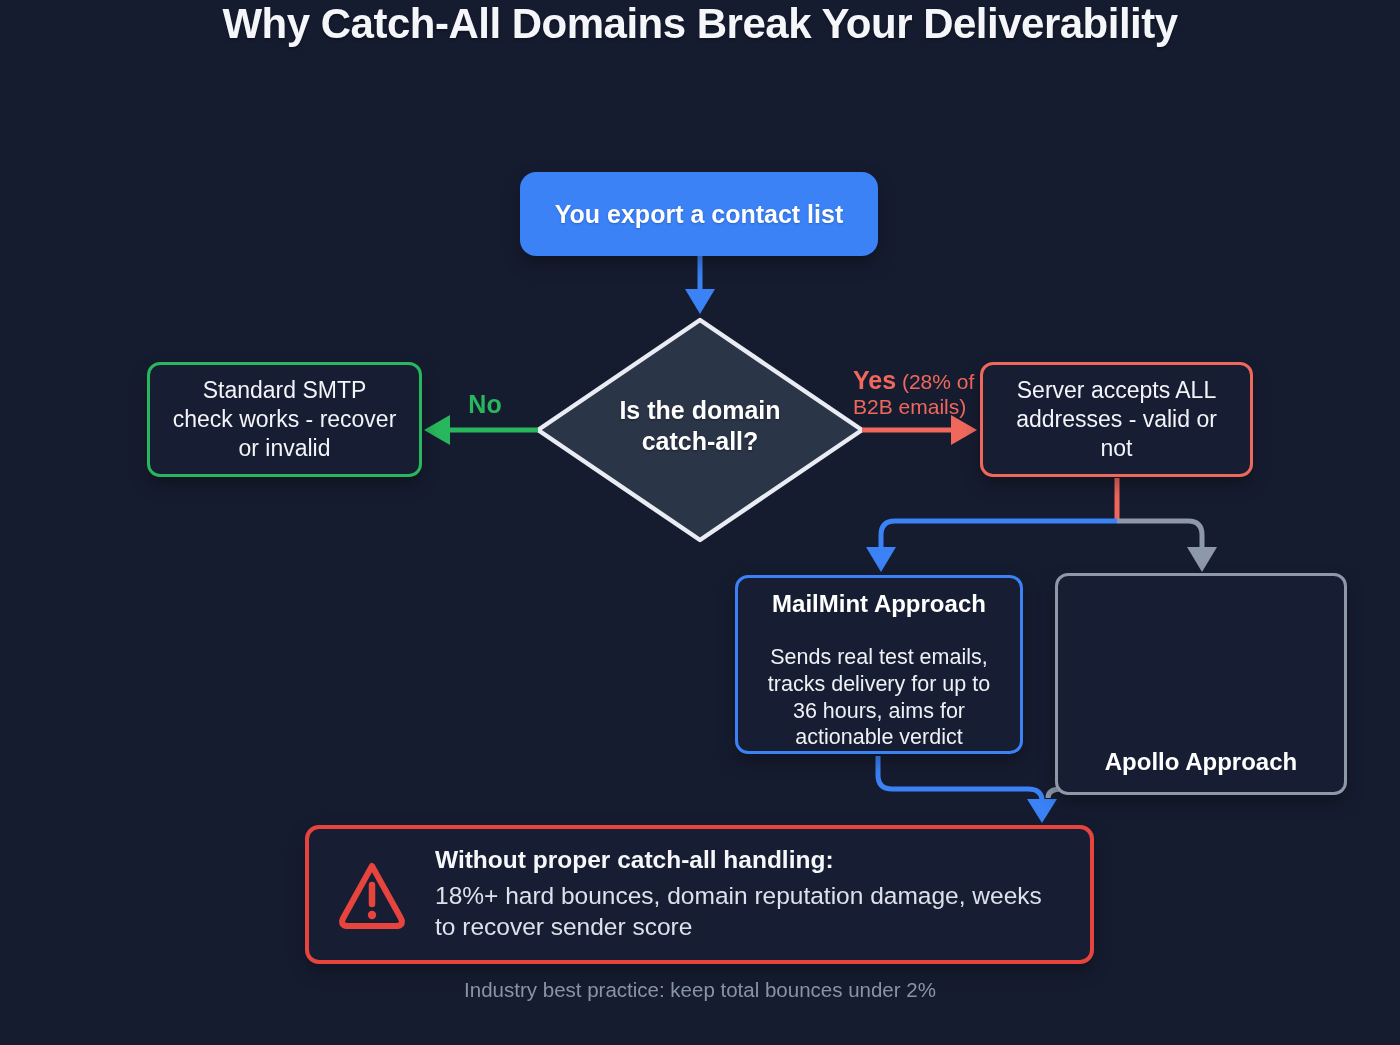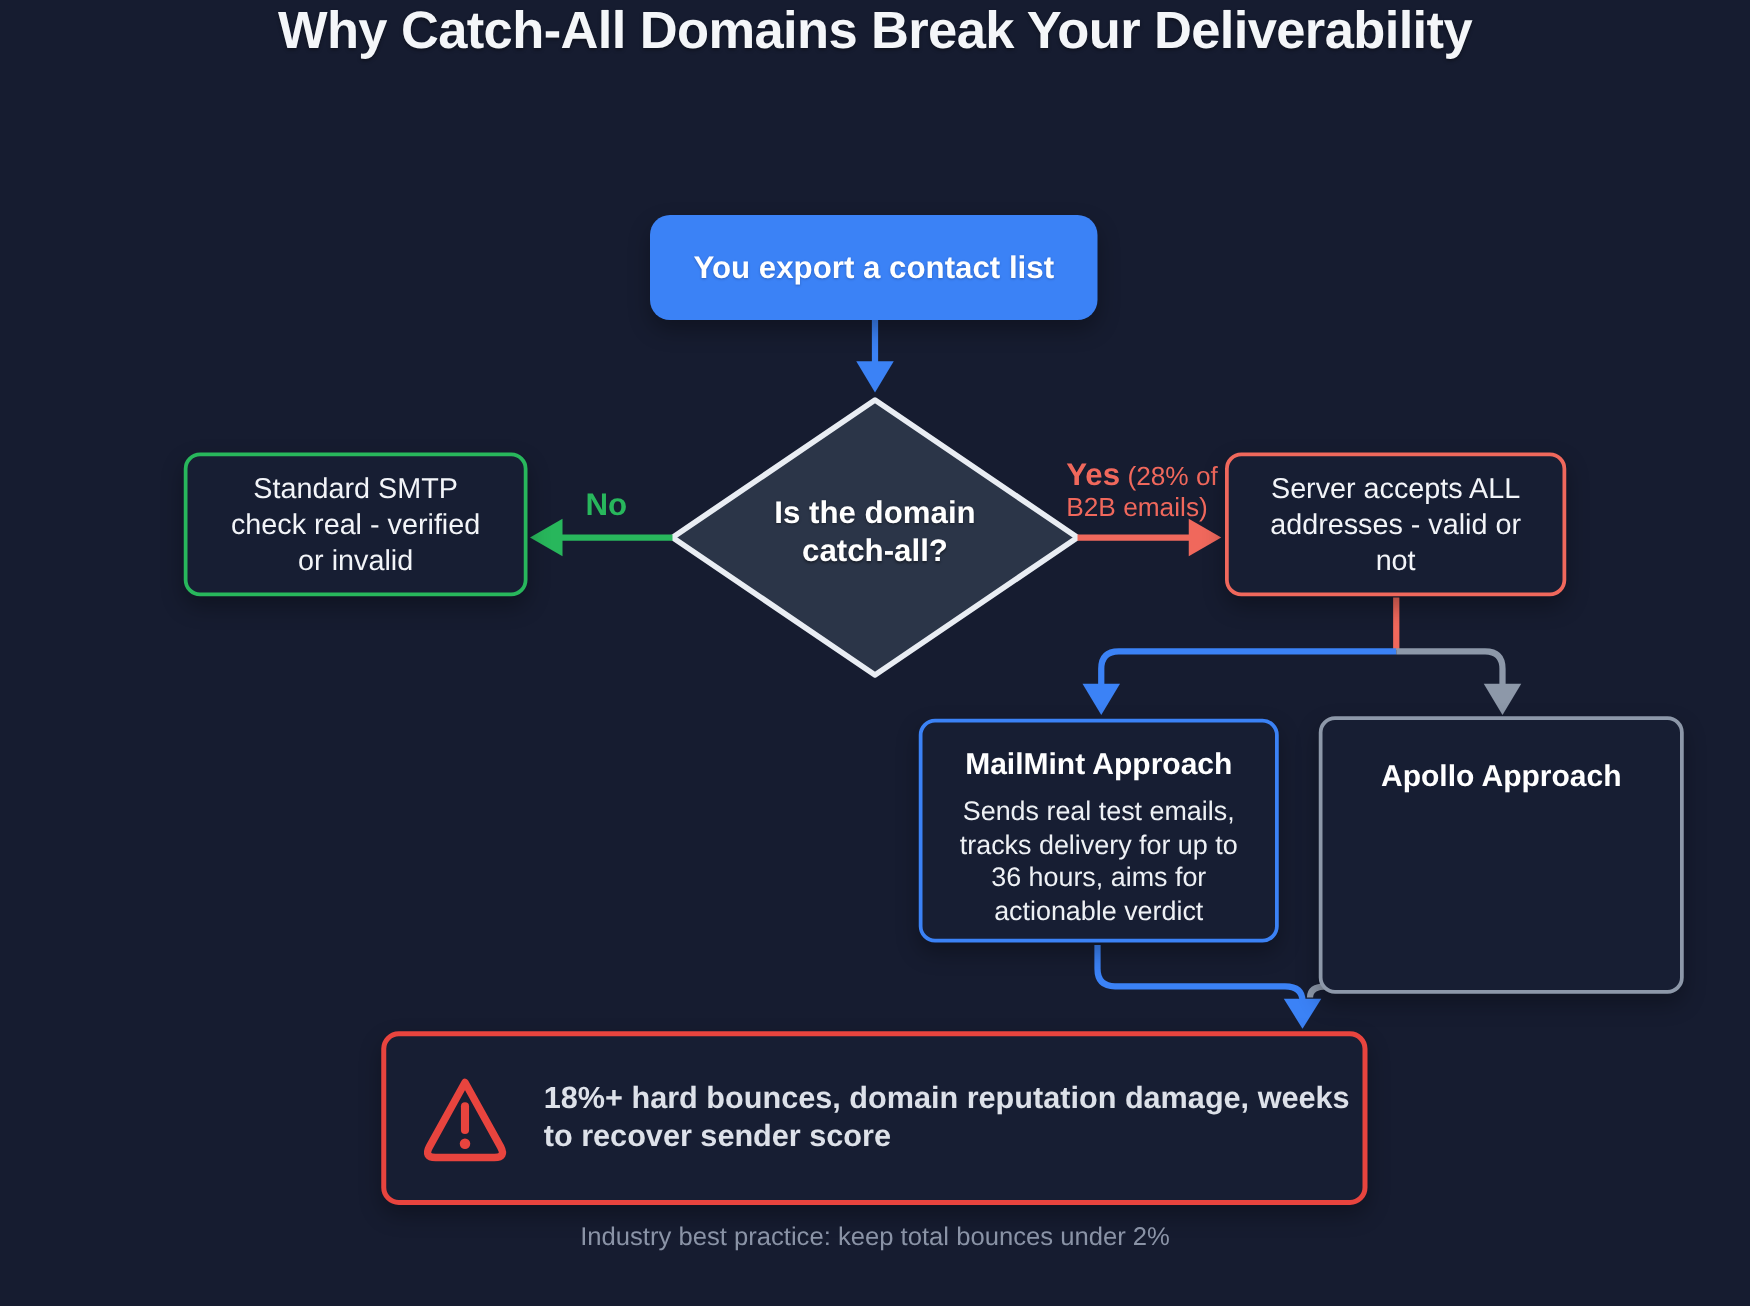--- a/index.html
+++ b/index.html
@@ -40,22 +40,23 @@
   }
   .outcome-box {
     background: #171e33;
     font-size: 23px; line-height: 1.26;
     white-space: pre-line;
   }
   .green-box  { left: 147px;  top: 362px; width: 275px; height: 115px; border: 3.5px solid var(--green, #28b75c); border-radius: 13px; }
   .orange-box { left: 980px;  top: 362px; width: 273px; height: 115px; border: 3.5px solid var(--salmon, #f0685c); border-radius: 13px; }
   .approach-box {
     background: #171e33;
-    justify-content: flex-start;
+    justify-content: flex-end;
     padding-top: 20px;
+    gap: 16px;
   }
   .mailmint-box { left: 735px;  top: 575px; width: 288px; height: 179px; border: 3.5px solid var(--blue, #3b82f6); border-radius: 13px; }
   .apollo-box   { left: 1055px; top: 573px; width: 292px; height: 222px; border: 3.5px solid var(--gray, #8d98a9); border-radius: 13px; }
   .approach-title { font-size: 24px; font-weight: 700; margin-bottom: 10px; color: #ffffff; }
   .apollo-box .approach-title { margin-top: 12px; margin-bottom: 16px; }
   .approach-body { font-size: 21.5px; line-height: 1.24; white-space: pre-line; color: #eef1f5; }
   .diamond-label {
     left: 560px; top: 395px; width: 280px;
     text-align: center;
     color: #ffffff; font-size: 25px; font-weight: 700; line-height: 1.22;
@@ -83,21 +84,21 @@
     border-radius: 14px;
     background: #171e33;
     flex-direction: row;
     justify-content: flex-start;
     padding-left: 28px;
     text-align: left;
   }
   .warning-icon { width: 70px; height: 76px; flex: 0 0 auto; margin-right: 28px; }
   .warning-text { display: flex; flex-direction: column; }
   .warning-heading { font-size: 24.5px; font-weight: 600; color: #f6f7f9; margin-bottom: 7px; }
-  .warning-body { font-size: 24.5px; font-weight: 700; color: #dde1e9; line-height: 1.26; white-space: pre-line; }
+  .warning-body { font-size: 24.5px; font-weight: 400; color: #dde1e9; line-height: 1.26; white-space: pre-line; }
   .footnote {
     left: 0; top: 978px; width: 1400px;
     text-align: center;
     color: #8a93a6; font-size: 20.5px;
     z-index: 2;
   }
 </style>
 </head>
 <body style="--background: #161c30; --blue: #3b82f6; --green: #28b75c; --salmon: #f0685c; --gray: #8d98a9; --red: #e8443e; --diamond_fill: #2b3548; --diamond_stroke: #e9edf3;">
 
@@ -133,21 +134,21 @@
 <div class="abs node start-node">
   <span>You export a contact list</span>
 </div>
 
 <div class="abs diamond-label">Is the domain
 catch-all?</div>
 
 <div class="abs no-label">No</div>
 <div class="abs node outcome-box green-box">
   <span>Standard SMTP
-check real - verified
+check works - recover
 or invalid</span>
 </div>
 
 <div class="abs yes-label"><b>Yes</b><span> (28% of B2B emails)</span></div>
 <div class="abs node outcome-box orange-box">
   <span>Server accepts ALL
 addresses - valid or
 not</span>
 </div>
 
@@ -163,18 +164,19 @@
   <div class="approach-title">Apollo Approach</div>
 </div>
 
 <div class="abs node warning-box">
   <svg class="warning-icon" viewBox="0 0 70 76">
     <path d="M35,9 L63.5,60.5 Q68,69 58.5,69 H11.5 Q2,69 6.5,60.5 Z" fill="none" stroke-width="6" stroke-linejoin="round" stroke="#e8443e"></path>
     <line x1="35" y1="28" x2="35" y2="47" stroke-width="6.5" stroke-linecap="round" stroke="#e8443e"></line>
     <circle cx="35" cy="58" r="4.2" fill="#e8443e"></circle>
   </svg>
   <div class="warning-text">
+    <div class="warning-heading">Without proper catch-all handling:</div>
     <div class="warning-body">18%+ hard bounces, domain reputation damage, weeks
 to recover sender score</div>
   </div>
 </div>
 
 <div class="abs footnote">Industry best practice: keep total bounces under 2%</div>
 
 </body></html>

